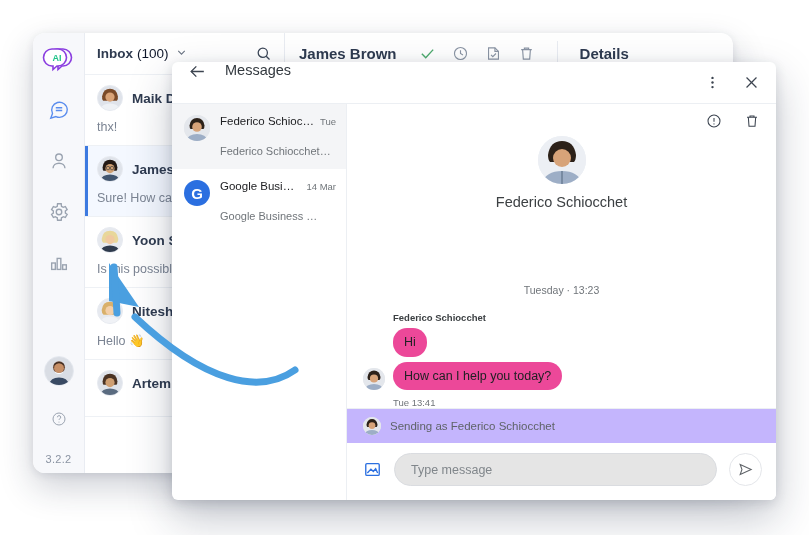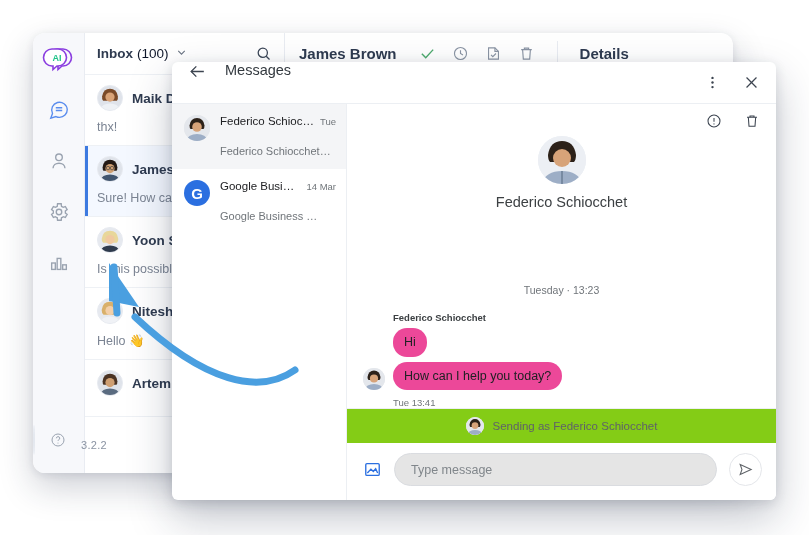--- a/index.html
+++ b/index.html
@@ -35,21 +35,21 @@
     display: flex; align-items: center; justify-content: center;
   }
   .rail-icon {
     width: 34px; height: 34px; margin-bottom: 17px;
     display: flex; align-items: center; justify-content: center;
     color: #9aa3b0;
   }
   .rail-icon.active { color: #5a8dee; }
   .rail-bottom {
     position: absolute; bottom: 8px; left: 0; right: 0;
-    display: flex; flex-direction: row; align-items: center; gap: 15px;
+    display: flex; flex-direction: column; align-items: center; gap: 15px;
   }
   .rail-avatar {
     width: 30px; height: 30px; border-radius: 50%;
     overflow: hidden; margin-bottom: 10px;
     border: 1px solid #e4e8ef;
   }
   .help-icon { color: #9aa3b0; margin-bottom: 7px; }
   .version { font-size: 11px; color: #8a93a2; letter-spacing: .3px; }
 
   
@@ -199,22 +199,21 @@
     background: #ec4899; color: #202124;
     font-size: 12.5px; line-height: 1;
     padding: 8px 11px; border-radius: 14px;
     margin-bottom: 5px;
   }
   .msg-time { font-size: 9.5px; color: #70757a; margin-top: 2px; }
 
   .sending-as {
     display: flex; align-items: center; gap: 9px;
     padding: 8px 16px; border-top: 1px solid #eceff3;
-    background: #84cc16;
-    justify-content: center;
+    background: #c4b5fd;
   }
   .sending-av {
     width: 18px; height: 18px; border-radius: 50%;
     overflow: hidden; flex: 0 0 18px; background: #e8eaed;
   }
   .sending-txt { font-size: 11.5px; color: #5f6368; }
 
   .composer {
     display: flex; align-items: center; gap: 12px;
     padding: 10px 14px 14px 16px; background: #fff;

